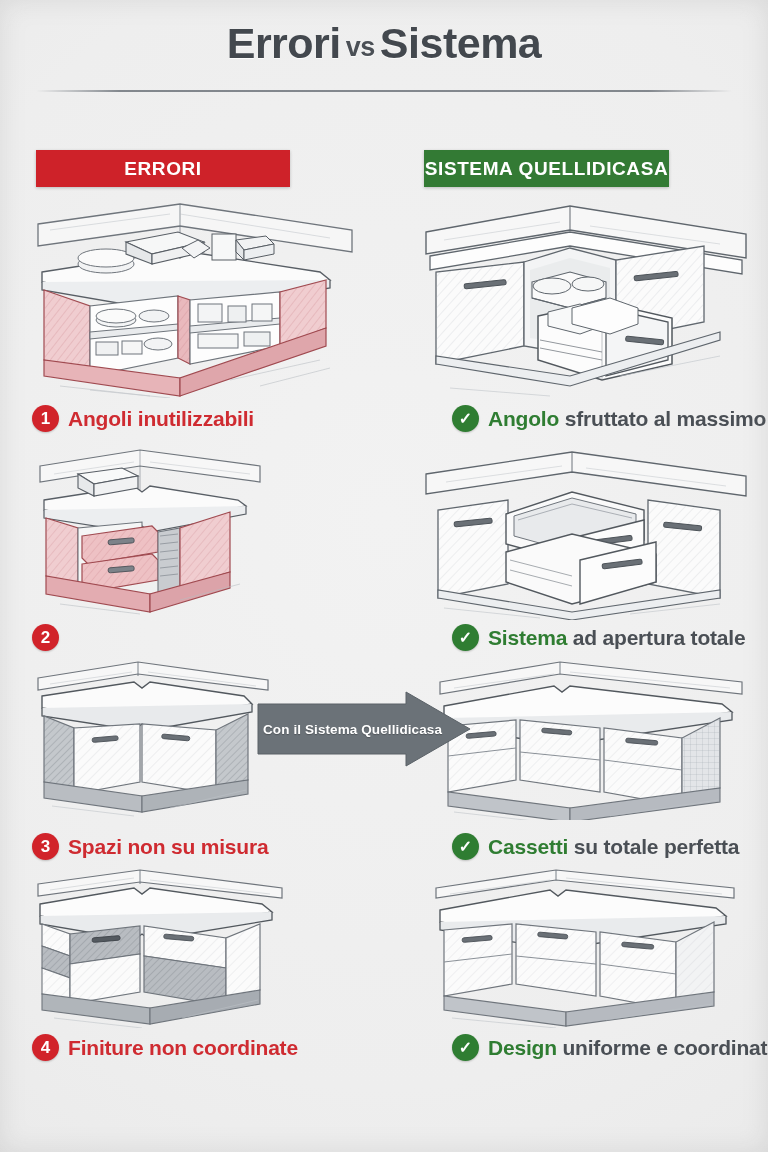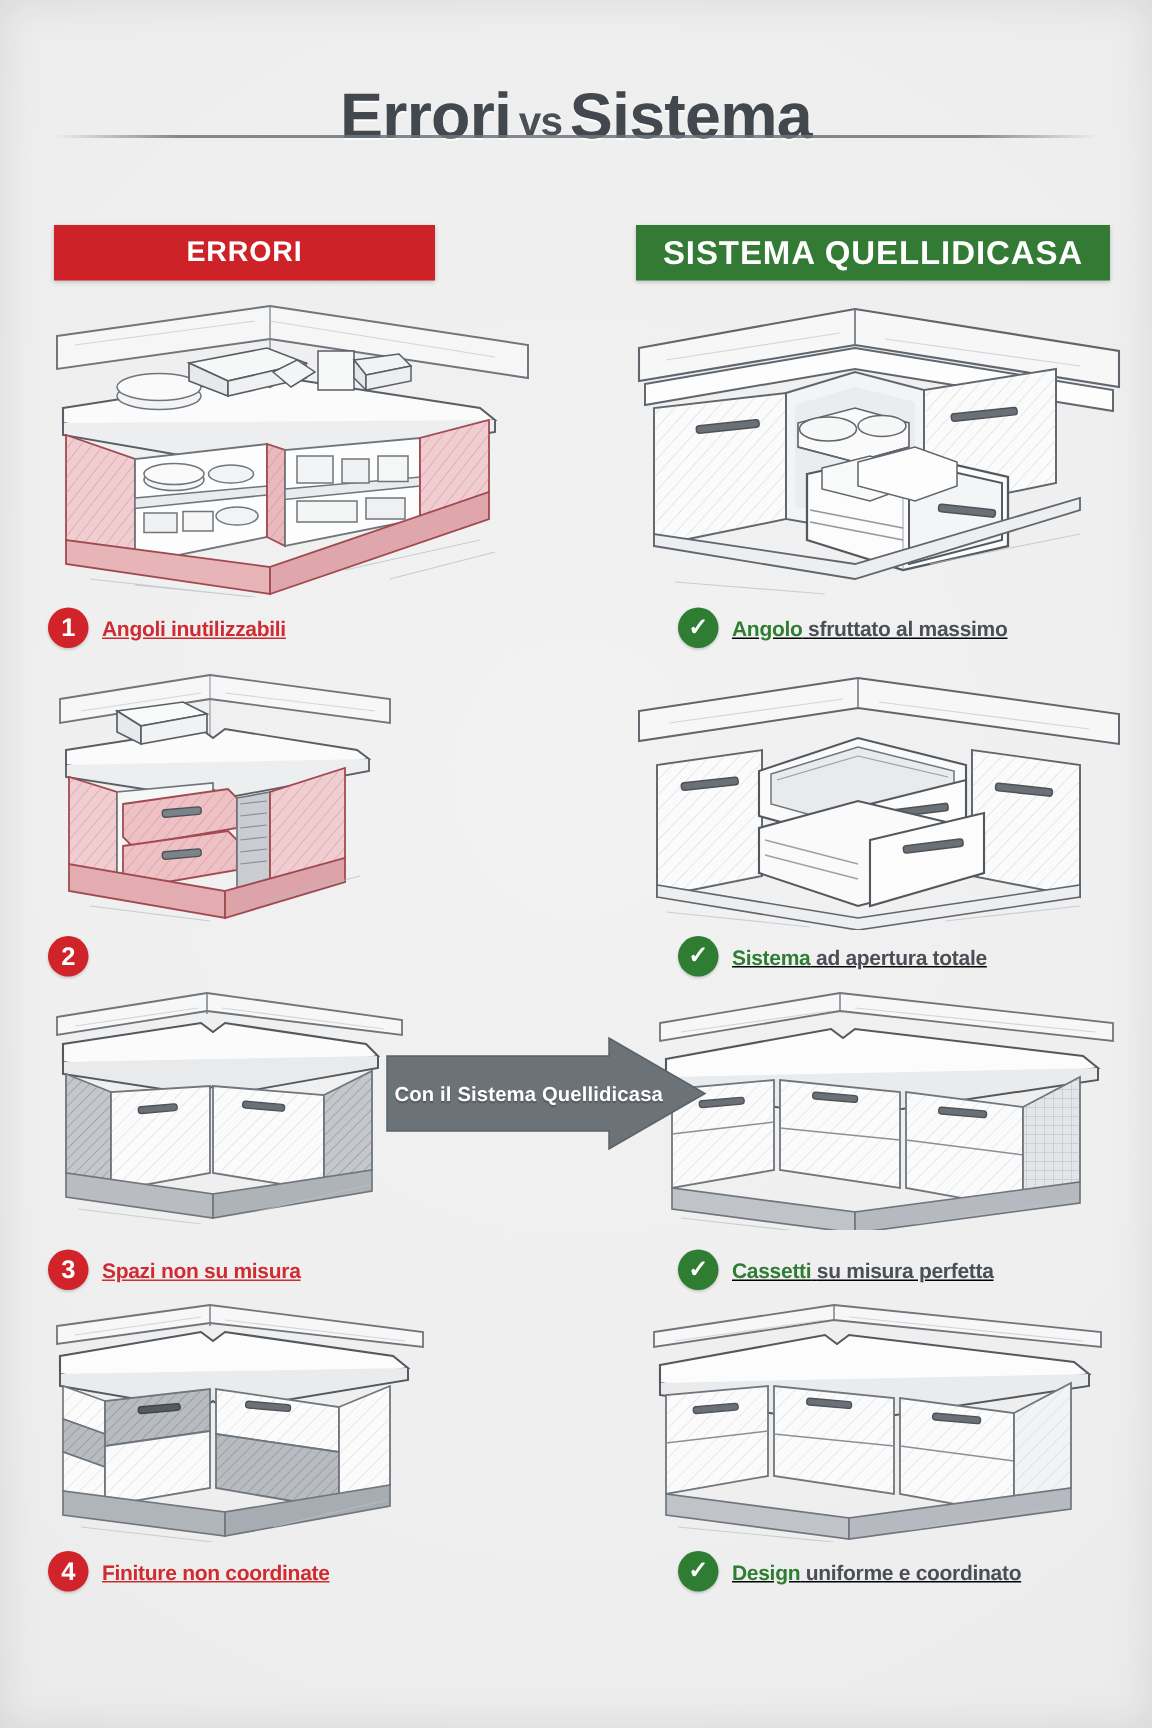--- a/index.html
+++ b/index.html
@@ -36,21 +36,20 @@
     text-align:center;
   }
   .title{
     font-size: 43px;
     font-weight: 700;
     color:#43484e;
     letter-spacing:-0.5px;
     line-height:1;
     text-shadow: 0 1px 0 rgba(255,255,255,.8);
     white-space: nowrap;
-    margin-top: 35px;
   }
   .title .vs{
     font-size: 27px;
     font-weight:700;
     color:#4b5056;
     padding: 0 5px;
     vertical-align: 2px;
   }
   .title-rule{
     position:absolute;
@@ -74,23 +73,23 @@
     letter-spacing:.6px;
     box-shadow: 0 1px 3px rgba(0,0,0,.22);
   }
   .badge-errori{
     left:36px;
     width:254px;
     background:#ce2229;
   }
   .badge-sistema{
     left:424px;
-    width:316px;
+    width:245px;
     background:#337a34;
-    font-size:22px;
+    font-size:19px;
   }
 
   
   .row{ position:absolute; left:0; right:0; }
   .row-1{ top:200px; }
   .row-2{ top:448px; }
   .row-3{ top:660px; }
   .row-4{ top:868px; }
 
   .cell{
@@ -147,24 +146,23 @@
     font-size:16px;
     font-weight:700;
     display:flex;
     align-items:center;
     justify-content:center;
     flex:0 0 auto;
     box-shadow:0 1px 2px rgba(0,0,0,.2);
     line-height:1;
   }
   .cap-text{
-    font-size:14px;
+    font-size:21px;
     font-weight:700;
     letter-spacing:-.2px;
-    text-decoration:underline;
   }
   .cap-text.err{ color:#cf2b31; }
   .cap-text .lead-ok{ color:#2f7d32; }
   .cap-text .rest-ok{ color:#4a4f55; }
 
   
   .arrow-wrap{
     position:absolute;
     left:256px;
     top:690px;
@@ -521,21 +519,21 @@
   </div>
 
   <div class="caption cap-left cap-r3">
     <div class="num-badge">3</div>
     <div class="cap-text err">Spazi non su misura</div>
   </div>
   <div class="caption cap-right cap-r3">
     <div class="check-badge">✓</div>
     <div class="cap-text">
       <span class="lead-ok">Cassetti</span>
-      <span class="rest-ok">su misura perfetta</span>
+      <span class="rest-ok">su totale perfetta</span>
     </div>
   </div>
 
   <div class="arrow-wrap">
     <svg viewBox="0 0 216 78" xmlns="http://www.w3.org/2000/svg">
       <path d="M2 14 L150 14 L150 2 L214 39 L150 76 L150 64 L2 64 Z" fill="#6b7278" stroke="#5a6167" stroke-width="1"></path>
     </svg>
     <div class="arrow-label">Con il Sistema Quellidicasa</div>
   </div>
 

